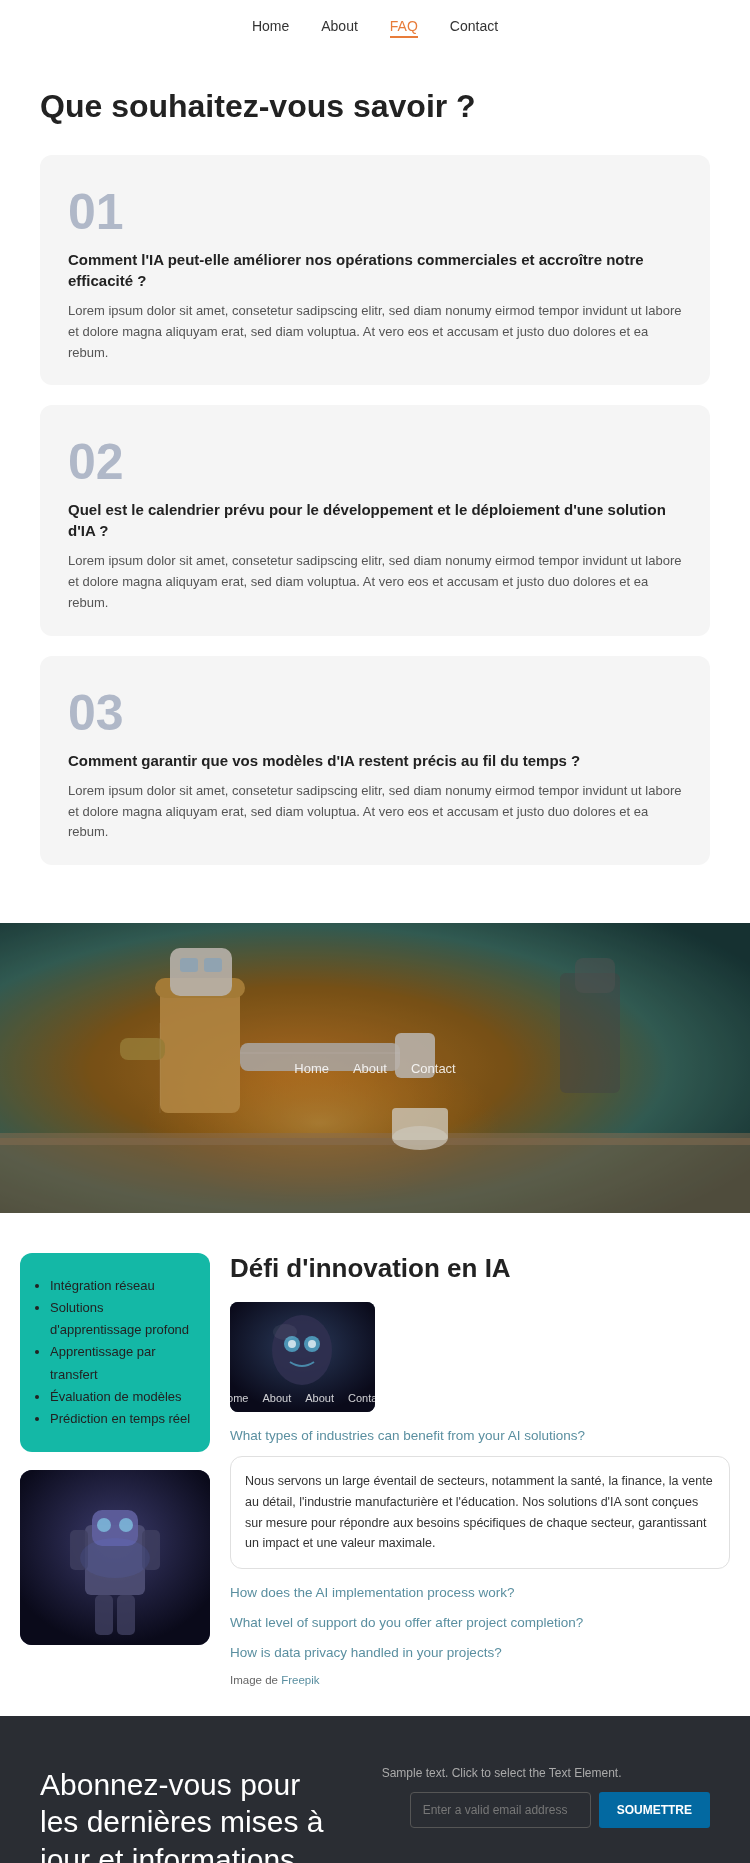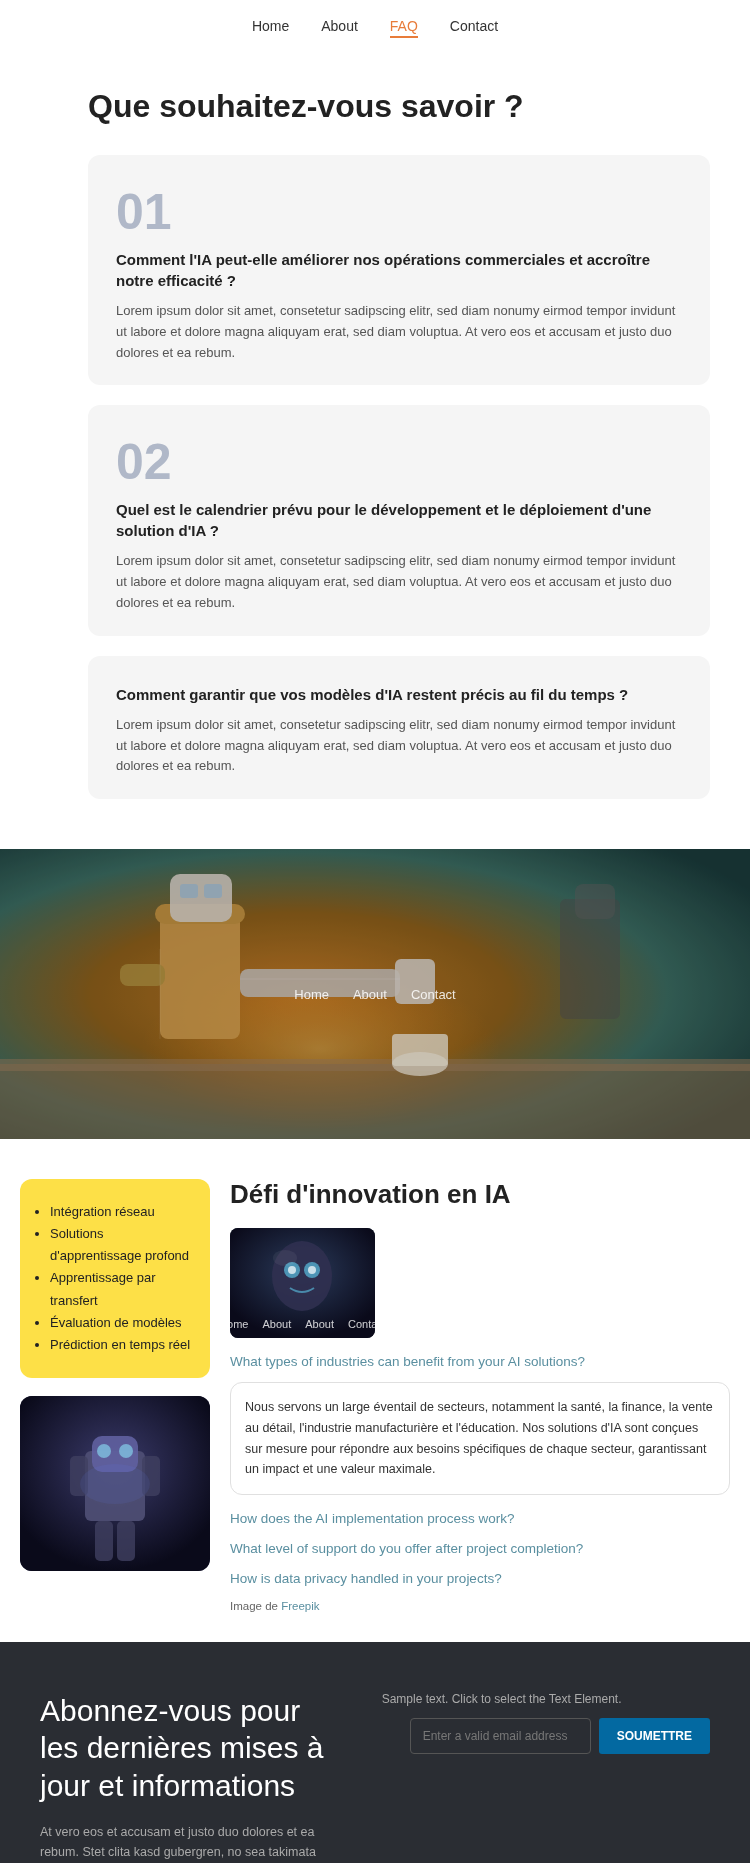--- a/index.html
+++ b/index.html
@@ -16,22 +16,21 @@
     }
     nav a {
       text-decoration: none;
       color: #333;
       cursor: pointer;
     }
     nav a.active { color: #e87c3a; border-bottom: 2px solid #e87c3a; padding-bottom: 2px; }
 
     
     .faq-section {
-      padding: 40px 40px 30px;
-      margin-left: 48px;
+      padding: 40px 40px 38px;
     }
     .faq-title {
       font-size: 32px;
       font-weight: 700;
       margin-bottom: 30px;
     }
     .faq-card {
       background: #f5f5f5;
       border-radius: 12px;
       padding: 28px 28px 22px;
@@ -94,21 +93,21 @@
       display: flex;
       padding: 40px 20px 30px;
       gap: 20px;
       background: #fff;
     }
     .innovation-left {
       width: 190px;
       flex-shrink: 0;
     }
     .innovation-list {
-      background: #fde047;
+      background: #14b8a6;
       border-radius: 12px;
       padding: 22px 18px 22px 30px;
       list-style: disc;
       font-size: 13.5px;
       line-height: 2.1;
       color: #222;
       margin-bottom: 18px;
     }
     .innovation-list li {
       font-size: 13px;
@@ -252,20 +251,21 @@
     <div class="faq-answer">Lorem ipsum dolor sit amet, consetetur sadipscing elitr, sed diam nonumy eirmod tempor invidunt ut labore et dolore magna aliquyam erat, sed diam voluptua. At vero eos et accusam et justo duo dolores et ea rebum.</div>
   </div>
 
   <div class="faq-card">
     <div class="faq-num">02</div>
     <div class="faq-question">Quel est le calendrier prévu pour le développement et le déploiement d'une solution d'IA ?</div>
     <div class="faq-answer">Lorem ipsum dolor sit amet, consetetur sadipscing elitr, sed diam nonumy eirmod tempor invidunt ut labore et dolore magna aliquyam erat, sed diam voluptua. At vero eos et accusam et justo duo dolores et ea rebum.</div>
   </div>
 
   <div class="faq-card">
+    <div class="faq-num">03</div>
     <div class="faq-question">Comment garantir que vos modèles d'IA restent précis au fil du temps ?</div>
     <div class="faq-answer">Lorem ipsum dolor sit amet, consetetur sadipscing elitr, sed diam nonumy eirmod tempor invidunt ut labore et dolore magna aliquyam erat, sed diam voluptua. At vero eos et accusam et justo duo dolores et ea rebum.</div>
   </div>
 </section>
 
 <div class="robot-banner">
 
   <svg class="robot-arm-svg" viewBox="0 0 750 290" xmlns="http://www.w3.org/2000/svg">
     <defs>
       <radialGradient id="bgGrad" cx="40%" cy="50%" r="70%">

